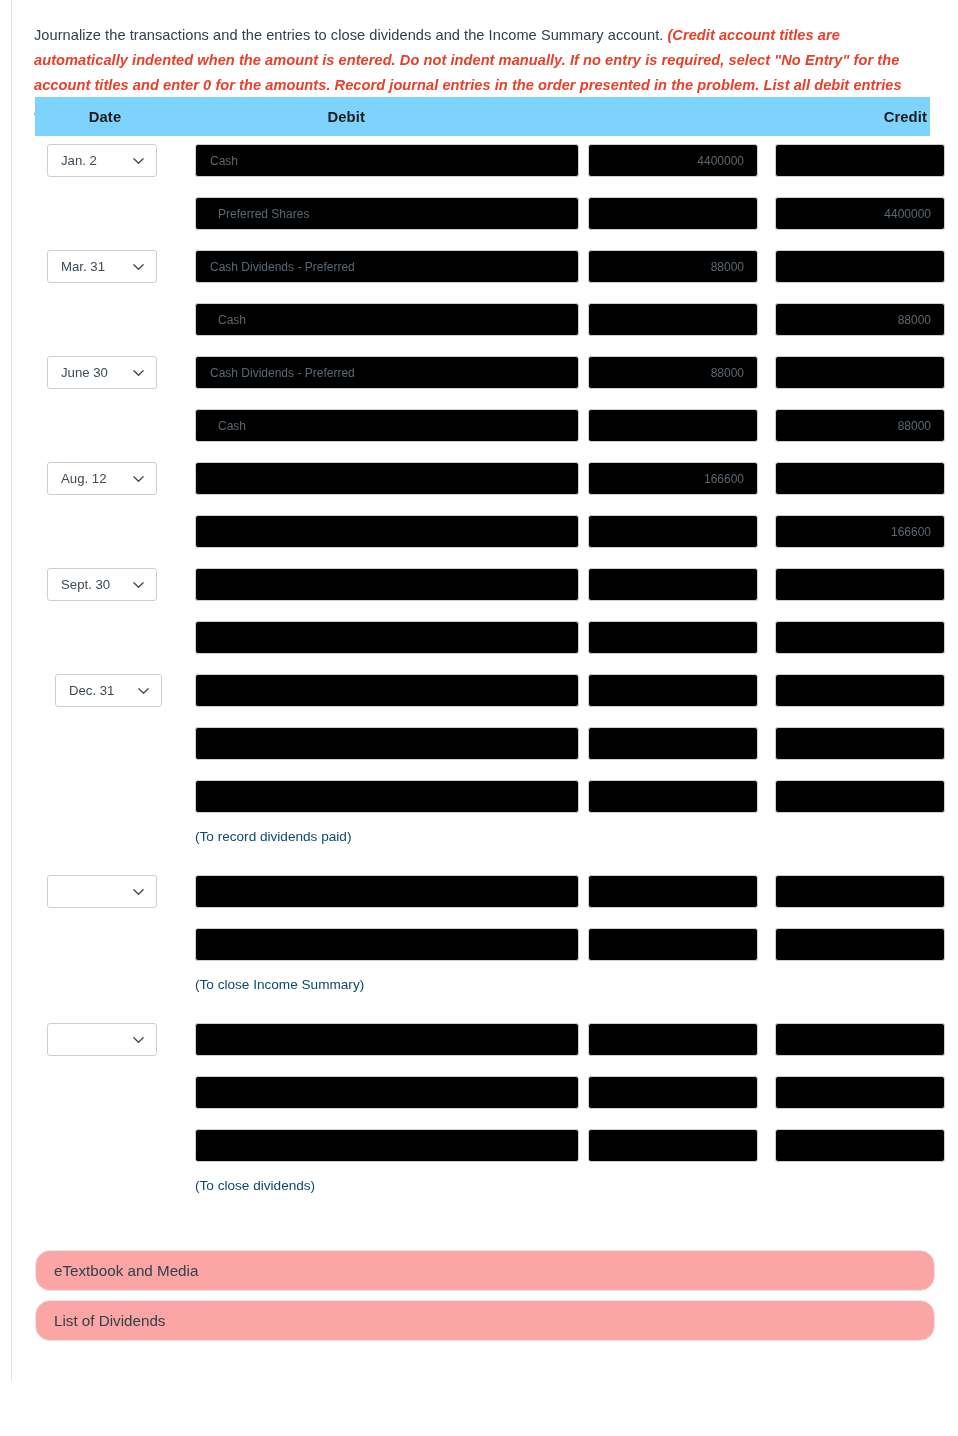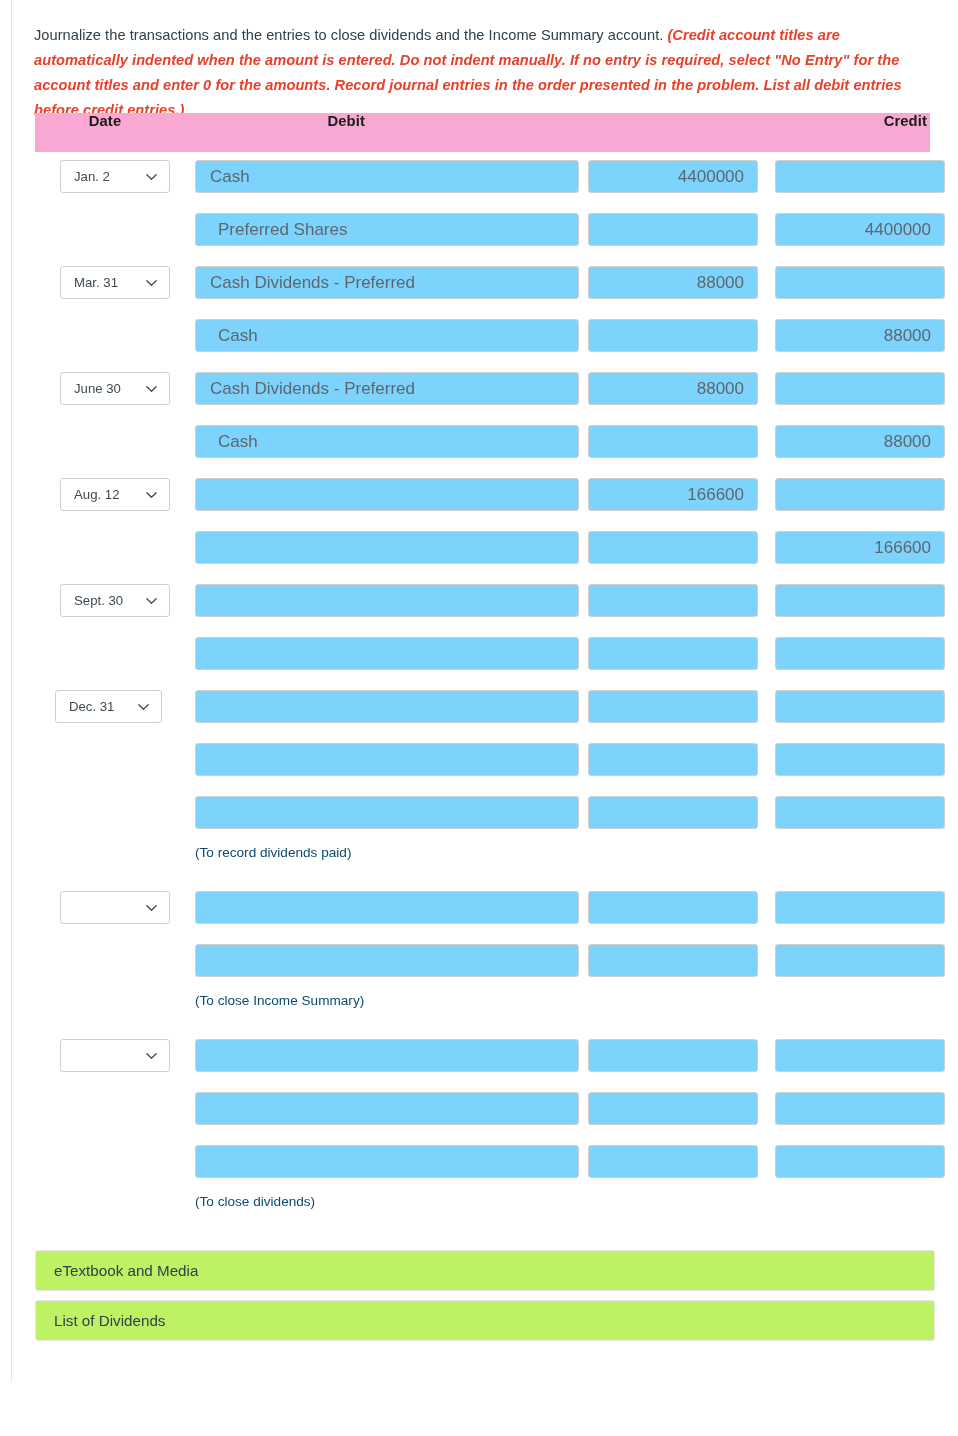--- a/index.html
+++ b/index.html
@@ -53,25 +53,24 @@
   
   .journal {
     position: absolute;
     left: 35px;
     top: 97px;
     width: 1160px;   
   }
 
   .jhead {
     display: flex;
-    align-items: flex-start;
+    align-items: center;
     height: 39px;
-    background: #f9a8d4;
+    background: #7dd3fc;
     width: 895px;
-    margin-top: 16px;
   }
   .jhead .h {
     font-size: 14.8px;
     font-weight: bold;
     color: #1b1b1b;
     letter-spacing: 0.1px;
   }
   .h-date     { width: 140px; text-align: center; }
   .h-account  { width: 420px; padding-left: 17px; }
   .h-debit    { width: 190px; text-align: right; }
@@ -88,21 +87,21 @@
   .cell-date    { width: 157px; padding-top: 8px; }
   .cell-account { width: 390px; padding-top: 8px; }
   .cell-debit   { width: 192px; padding-top: 8px; }
   .cell-credit  { width: 190px; padding-top: 8px; }
 
   
   .dd {
     position: relative;
     width: 110px;
     height: 33px;
-    margin-left: 25px;
+    margin-left: 12px;
     border: 1px solid #cfcfcf;
     border-radius: 3px;
     background: #ffffff;
     display: flex;
     align-items: center;
     cursor: pointer;
   }
   .dd.wide { width: 107px; margin-left: 20px; }
   .dd-label {
     font-size: 13.2px;
@@ -119,24 +118,24 @@
     height: 13px;
     display: block;
   }
   .dd-chev svg { display: block; }
 
   
   .tf {
     height: 33px;
     border: 1px solid #cfcfcf;
     border-radius: 3px;
-    background: #7dd3fc;
+    background: #000000;
     display: flex;
     align-items: center;
-    font-size: 17px;
+    font-size: 12px;
     color: #5c6770;
     cursor: text;
   }
   .tf-account { width: 384px; margin-left: 3px; padding-left: 14px; }
   .tf-account.indent { padding-left: 22px; }
   .tf-amount {
     width: 170px;
     margin-left: 6px;
     justify-content: flex-end;
     padding-right: 13px;
@@ -149,23 +148,23 @@
     color: #0c4a6e;
     padding-top: 4px;
   }
 
   
   .res-btn {
     position: absolute;
     left: 35px;
     width: 900px;
     height: 41px;
-    background: #bef264;
+    background: #fca5a5;
     border: 1px solid #e6e6e6;
-    border-radius: 3px;
+    border-radius: 15px;
     display: flex;
     align-items: center;
     padding-left: 18px;
     font-size: 15.2px;
     color: #31404b;
     cursor: pointer;
   }
   #btn-etextbook { top: 1250px; }
   #btn-accounts  { top: 1300px; }
 

